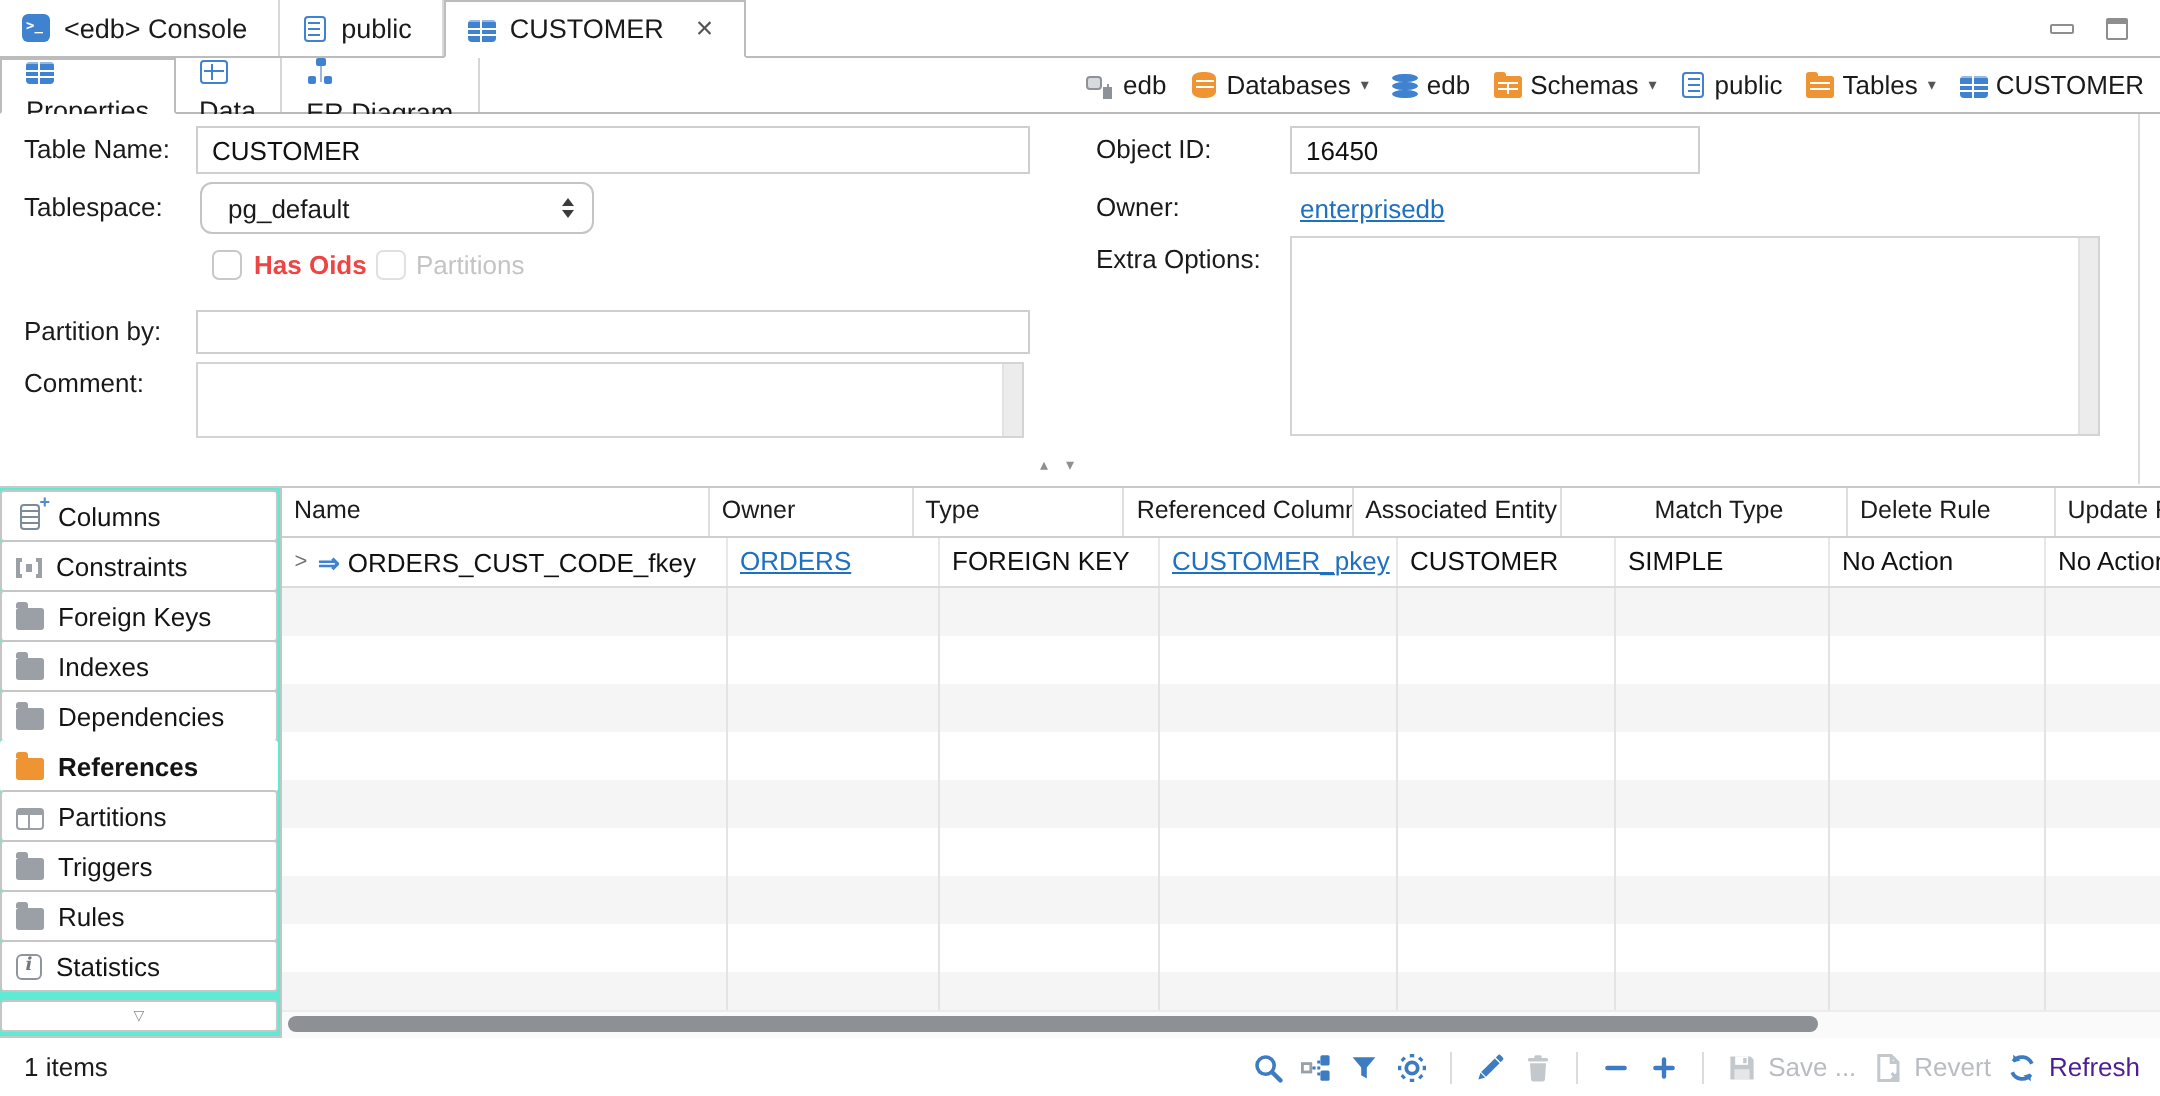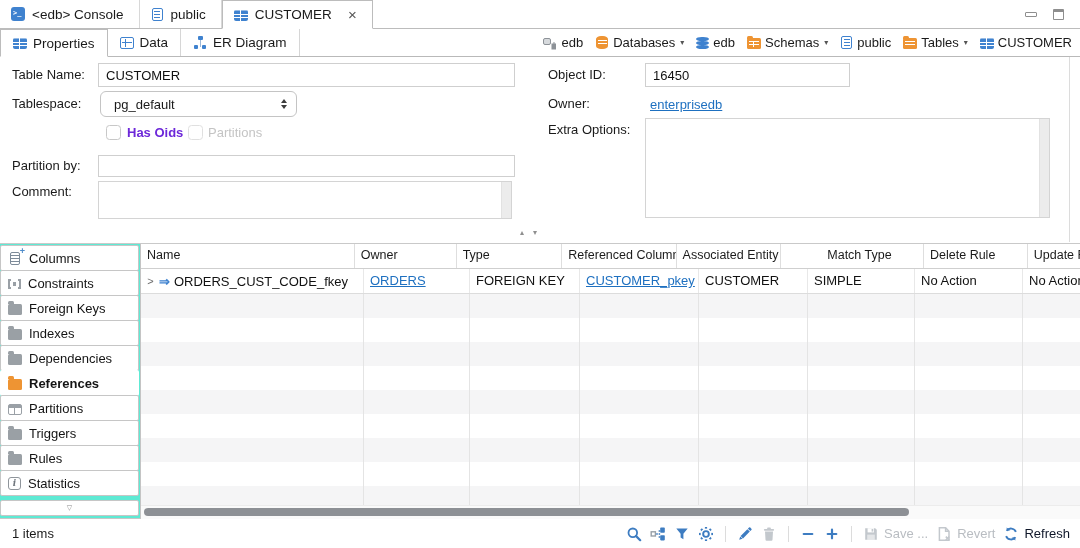--- a/index.html
+++ b/index.html
@@ -49,38 +49,38 @@
   .titlebar{position:absolute;left:0;top:0;right:0;height:29px;display:flex;align-items:stretch;border-bottom:1px solid #bcbcbc;box-sizing:border-box;background:#fff;}
   .etab{display:flex;align-items:center;gap:7px;padding:0 15px 0 11px;border-right:1px solid #d8d8d8;font-size:13.5px;cursor:pointer;white-space:nowrap;}
   .etab.active{border:1px solid #bcbcbc;border-bottom:1px solid #fff;margin-bottom:-1px;background:#fff;}
   .etab .close{margin-left:9px;color:#555;font-size:15px;line-height:1;}
   .wincontrols{margin-left:auto;display:flex;align-items:center;gap:16px;padding-right:16px;}
   .glyph-min{width:12px;height:5px;border:1.5px solid #8e8e8e;border-radius:1px;box-sizing:border-box;}
   .glyph-max{width:11px;height:11px;border:1.5px solid #8e8e8e;border-top:3px solid #8e8e8e;border-radius:1px;box-sizing:border-box;}
 
   
   .viewbar{position:absolute;left:0;top:29px;right:0;height:28px;display:flex;align-items:stretch;border-bottom:1px solid #b9b9b9;box-sizing:border-box;background:#fff;padding-right:8px;}
-  .vtab{display:flex;align-items:center;gap:6px;padding:0 12px;border-right:1px solid #d6d6d6;font-size:13.5px;cursor:pointer;white-space:nowrap;}
+  .vtab{display:flex;gap:6px;padding:0 12px;border-right:1px solid #d6d6d6;font-size:13.5px;cursor:pointer;white-space:nowrap;flex-direction:column;}
   .vtab.active{border:1px solid #bcbcbc;border-bottom:1px solid #fff;margin-bottom:-1px;background:#fff;}
   .breadcrumb{margin-left:auto;display:flex;align-items:center;gap:12px;font-size:13px;}
   .crumb{display:flex;align-items:center;gap:4px;cursor:pointer;white-space:nowrap;}
   .caret{font-size:8px;color:#555;margin-left:1px;}
 
   
   .form{position:absolute;left:0;top:57px;right:0;height:185px;background:#fff;}
   .flabel{position:absolute;left:12px;font-size:13px;color:#1a1a1a;line-height:24px;white-space:nowrap;}
   .flabel.r{left:548px;}
   .finput{position:absolute;border:1px solid #cfcfcf;background:#fff;font:13px "Liberation Sans",sans-serif;color:#111;padding:0 7px;box-sizing:border-box;outline:none;}
   .fselect{position:absolute;left:100px;top:34px;width:197px;height:26px;border:1px solid #c4c4c4;border-radius:6px;background:#fff;display:flex;align-items:center;justify-content:space-between;padding:0 9px 0 13px;font-size:13px;box-sizing:border-box;cursor:pointer;}
   .stepper{display:flex;flex-direction:column;align-items:center;gap:2px;}
   .tri-up{width:0;height:0;border-left:3.5px solid transparent;border-right:3.5px solid transparent;border-bottom:4.5px solid #3c3c3c;}
   .tri-down{width:0;height:0;border-left:3.5px solid transparent;border-right:3.5px solid transparent;border-top:4.5px solid #3c3c3c;}
   .cb{position:absolute;width:15px;height:15px;border:1px solid #c8c8c8;border-radius:3.5px;background:#fff;box-sizing:border-box;cursor:pointer;}
   .cb.disabled{border-color:#e0e0e0;cursor:default;}
-  .cblabel{position:absolute;font-size:13px;font-weight:600;color:#6d28d9;line-height:15px;white-space:nowrap;}
+  .cblabel{position:absolute;font-size:13px;font-weight:600;color:#ef4444;line-height:15px;white-space:nowrap;}
   .cblabel.disabled{color:#c4c4c4;font-weight:400;}
   .ftextarea{position:absolute;border:1px solid #d4d4d4;background:#fff;box-sizing:border-box;}
   .scrollstrip{position:absolute;right:0;top:0;bottom:0;width:9px;background:#ececec;border-left:1px solid #e2e2e2;}
   .flink{position:absolute;font-size:13px;color:#1e70c0;text-decoration:underline;cursor:pointer;}
   .formline{position:absolute;left:1069px;top:0;height:185px;width:0;border-left:1px solid #dcdcdc;}
 
   
   .splitter{position:absolute;left:520px;top:227px;display:flex;gap:9px;color:#8f8f8f;font-size:8px;cursor:row-resize;line-height:12px;}
 
   
@@ -105,21 +105,21 @@
   .cl{box-sizing:border-box;border-right:1px solid #e4e4e4;height:100%;}
   .hscroll{position:absolute;left:0;right:0;bottom:0;height:13px;background:#fafafa;border-top:1px solid #ececec;z-index:4;}
   .hthumb{position:absolute;left:3px;top:2px;width:765px;height:8px;border-radius:4px;background:#8d9095;cursor:pointer;}
 
   
   .statusbar{position:absolute;left:0;top:518px;right:0;height:30px;display:flex;align-items:center;justify-content:space-between;border-top:1px solid #c6c6c6;box-sizing:border-box;background:#fff;padding:0 10px 0 12px;gap:14px;}
   .items-count{font-size:13px;color:#1b1b1b;}
   .toolbar{display:flex;align-items:center;gap:8px;}
   .tbtn{display:flex;align-items:center;gap:5px;cursor:pointer;}
   .tbtn svg{display:block;}
-  .tlabel{font-size:13px;color:#0f172a;}
+  .tlabel{font-size:13px;color:#4c1d95;}
   .tbtn.disabled .tlabel{color:#b9bdc2;}
   .tsep{width:1px;height:16px;background:#dcdcdc;margin:0 3px;}
 </style>
 </head>
 <body>
 
 <div class="app">
 
   <div class="titlebar">
     <div id="editorTabs" style="display:flex;align-items:stretch;">

